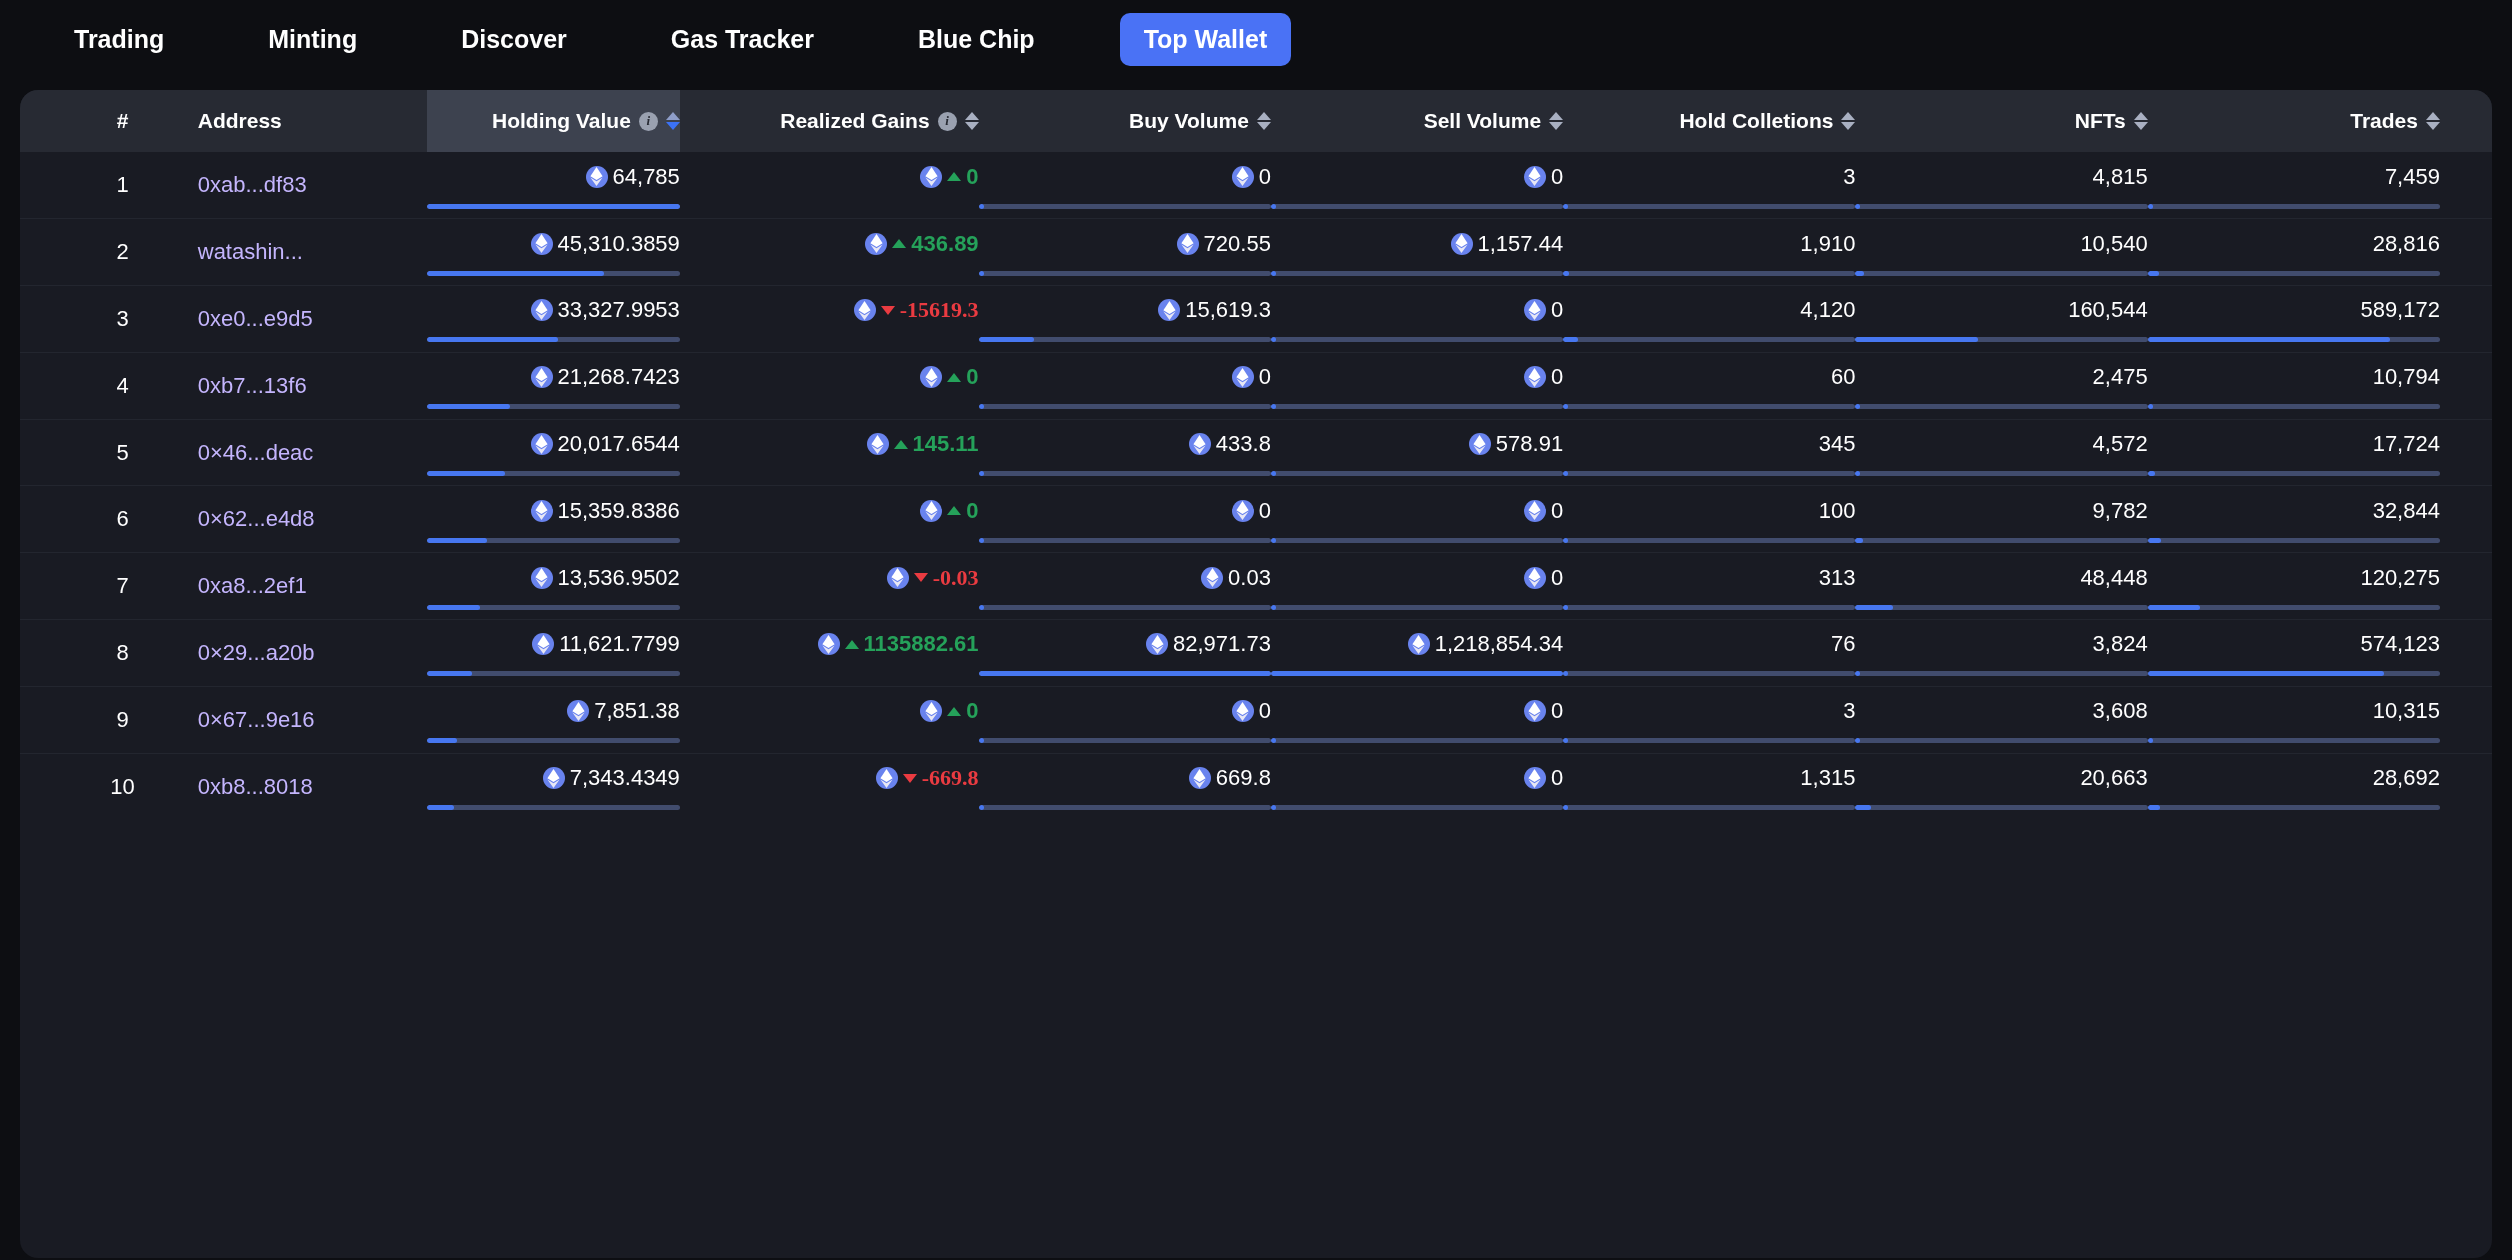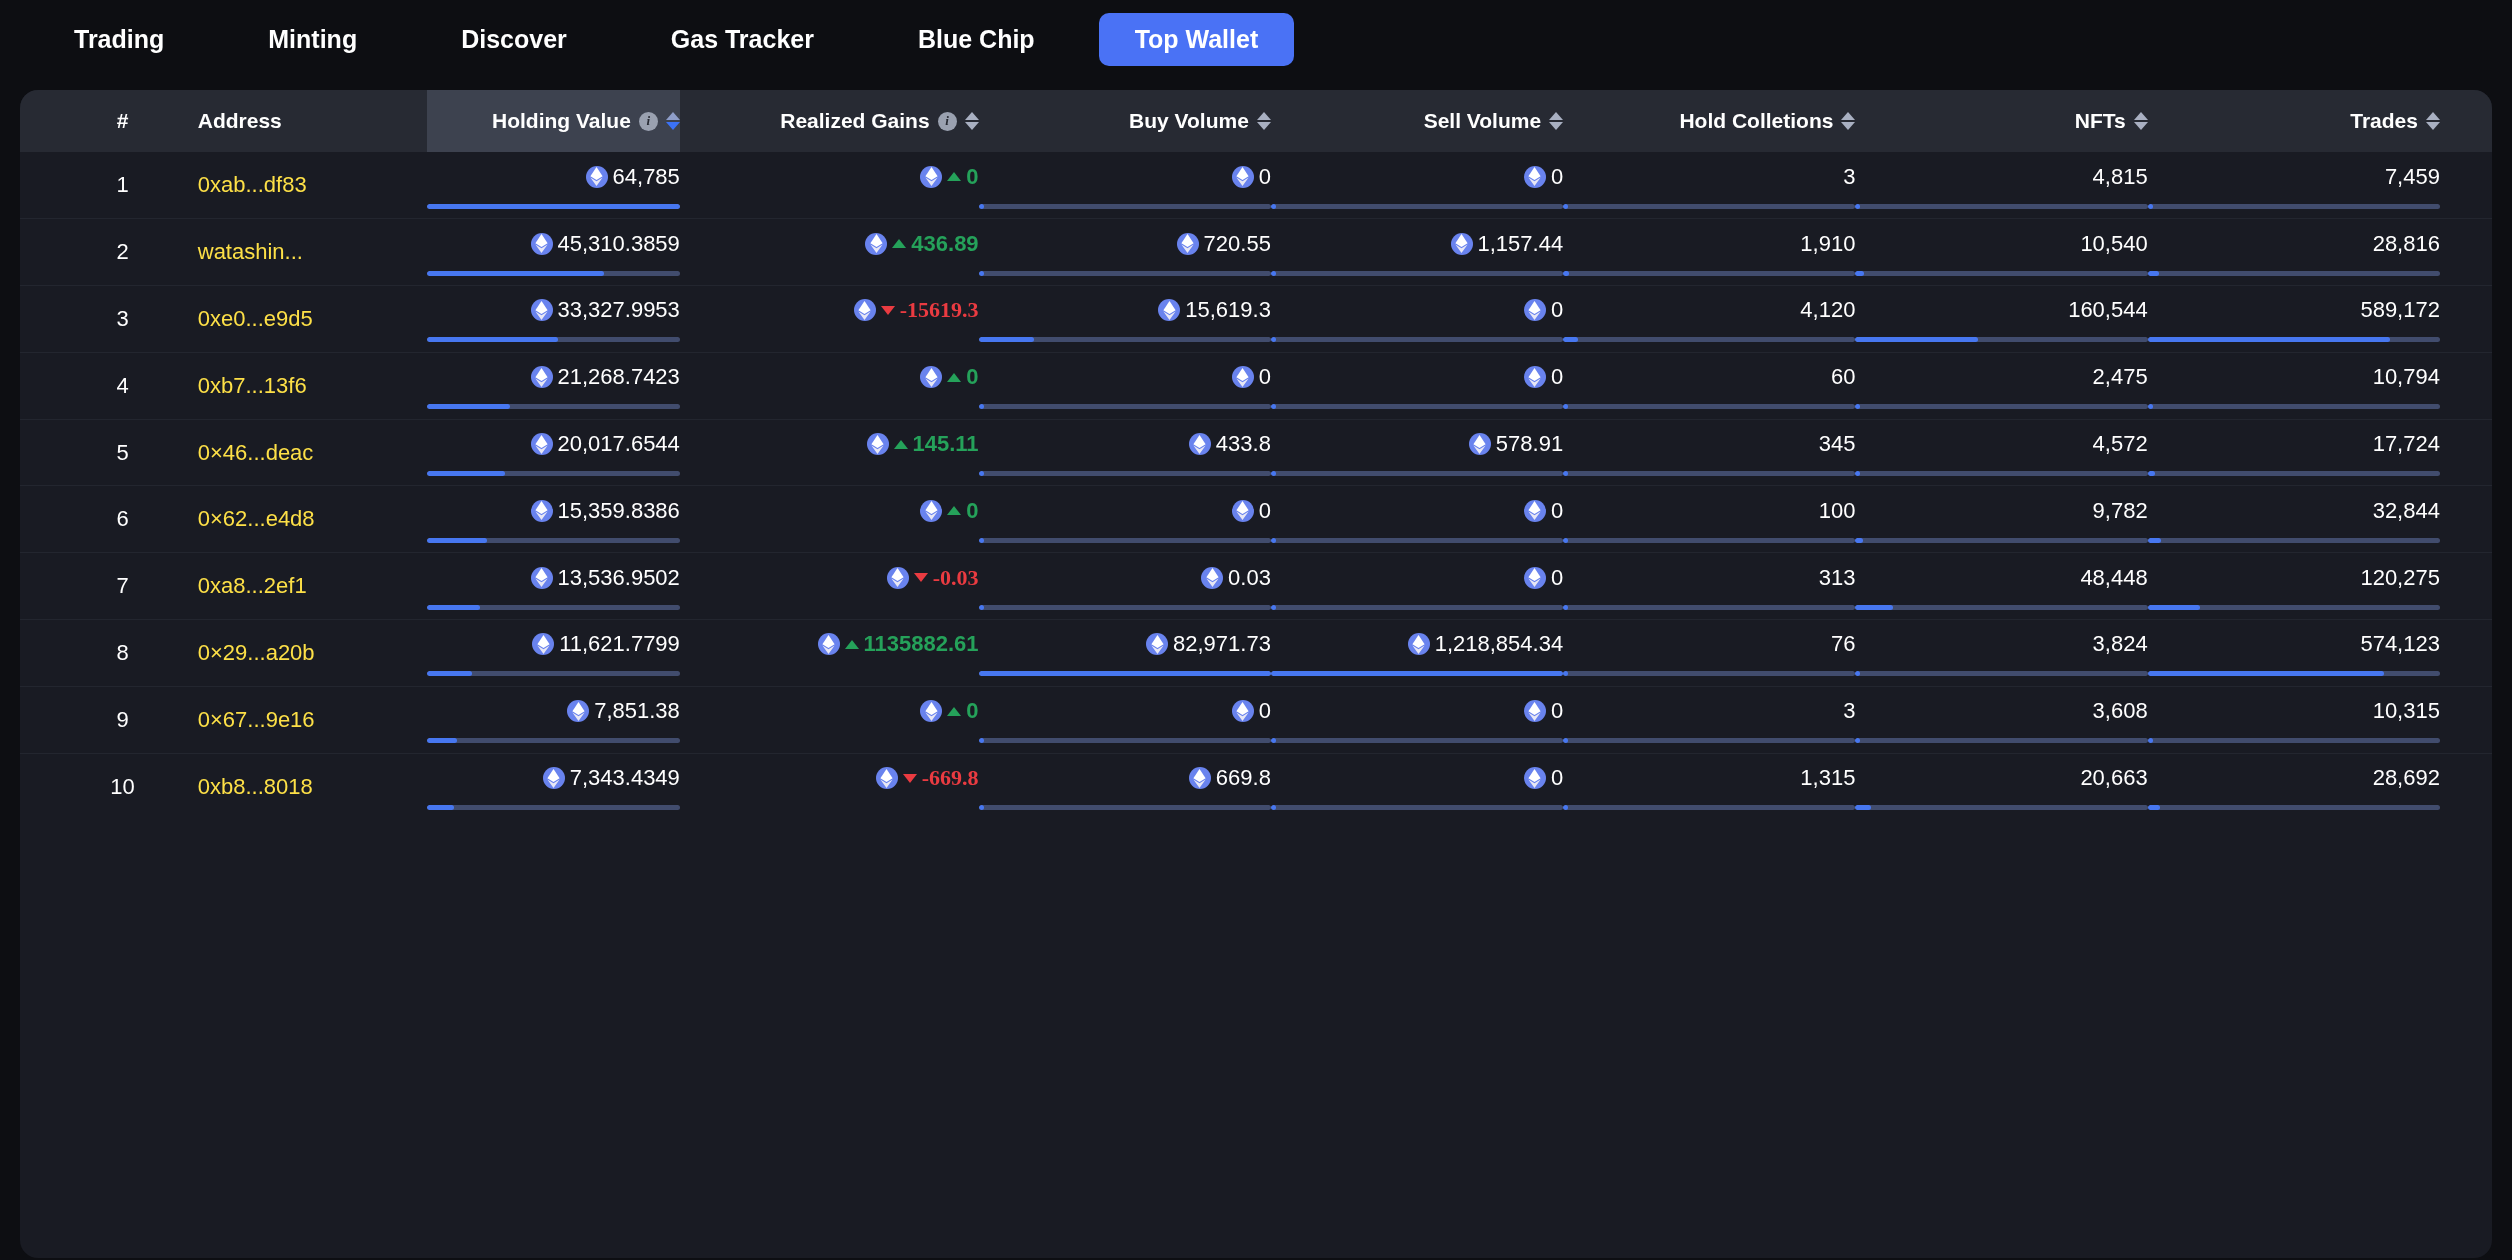--- a/index.html
+++ b/index.html
@@ -24,22 +24,22 @@
     font-size: 25px;
     font-weight: bold;
     padding: 0 46px;
     line-height: 1;
     white-space: nowrap;
     cursor: pointer;
   }
   .nav-item.active {
     background: #4a72f5;
     border-radius: 10px;
-    padding: 14px 36px;
-    margin-left: 6px;
+    padding: 14px 24px;
+    margin-left: 27px;
   }
 
   
   .card {
     margin: 12px 20px 0 20px;
     background: #191b23;
     border-radius: 18px;
     height: 1168px;
     overflow: hidden;
     position: relative;
@@ -120,21 +120,21 @@
   tbody tr { height: 66.8px; }
   tbody tr td { padding: 0; vertical-align: middle; }
   tbody tr:not(:last-child) td { border-bottom: 1px solid #23262f; }
 
   .rank {
     color: #ffffff;
     font-size: 22px;
     text-align: center;
   }
   .addr {
-    color: #fde047;
+    color: #c4b5fd;
     font-size: 22px;
     padding-left: 18px;
     cursor: pointer;
     white-space: nowrap;
   }
 
   .cell {
     padding-right: 0px;
   }
   .cell-val {

